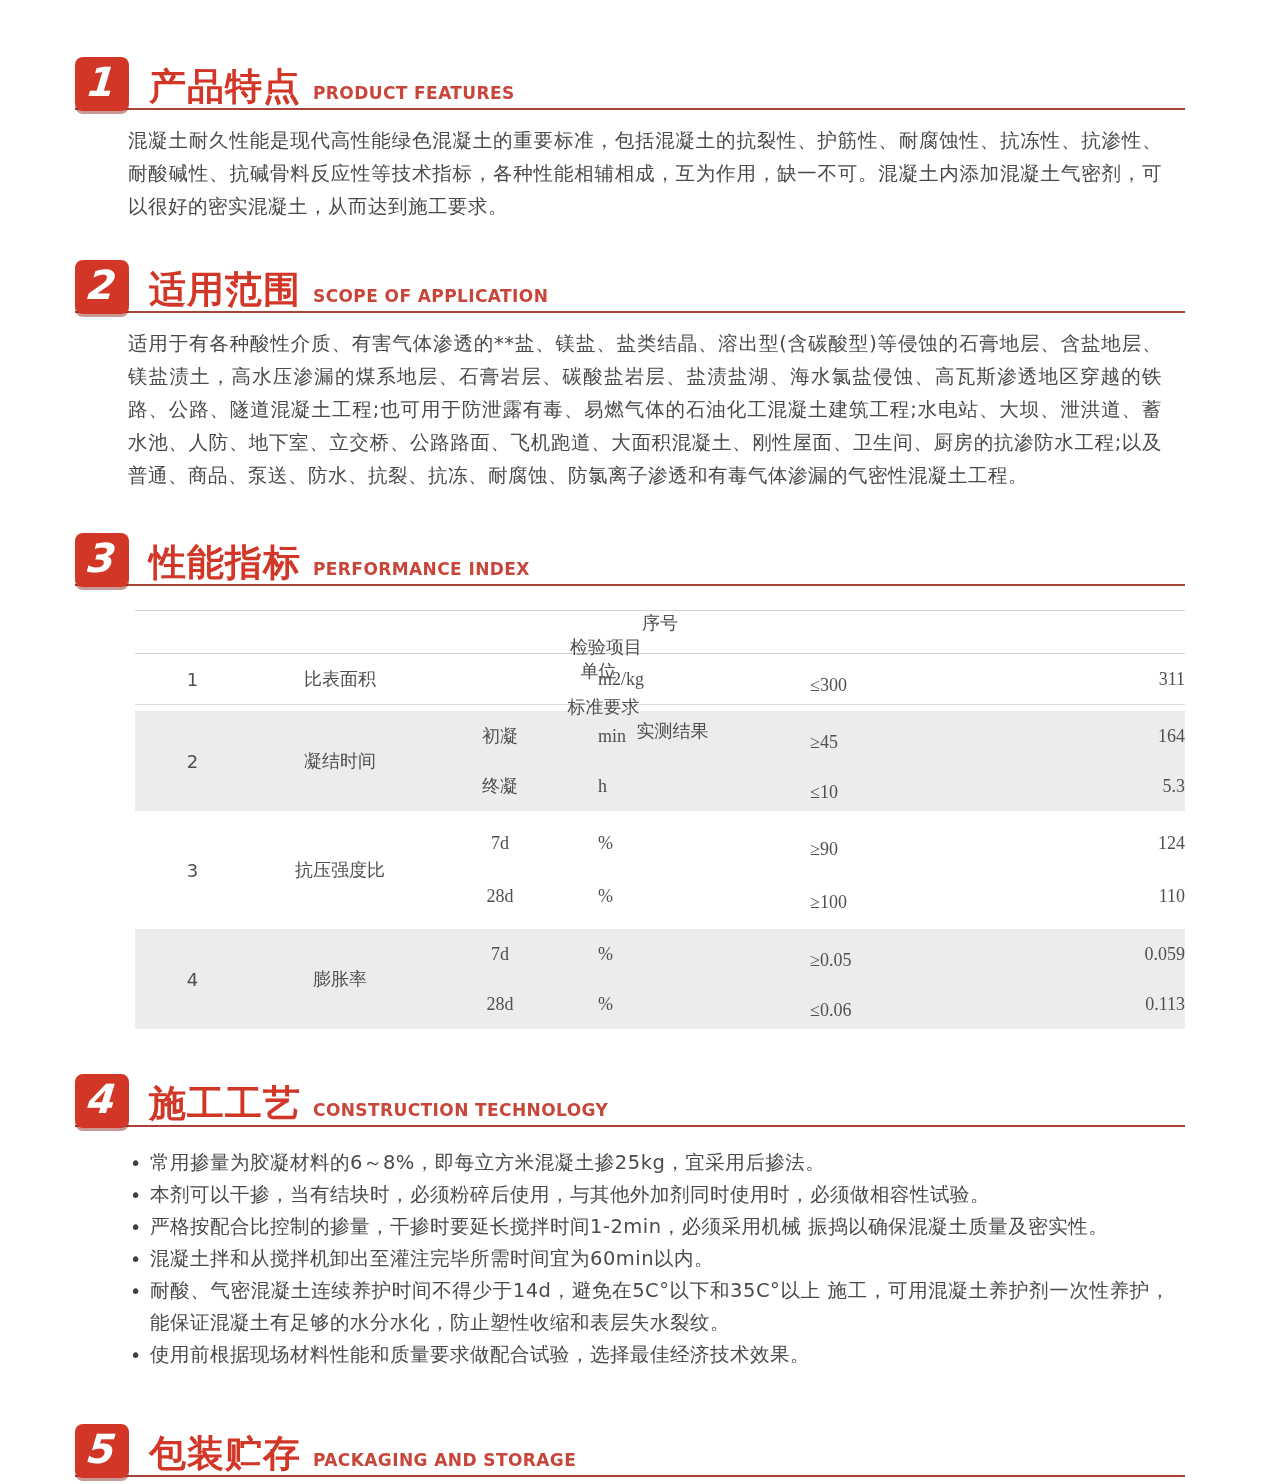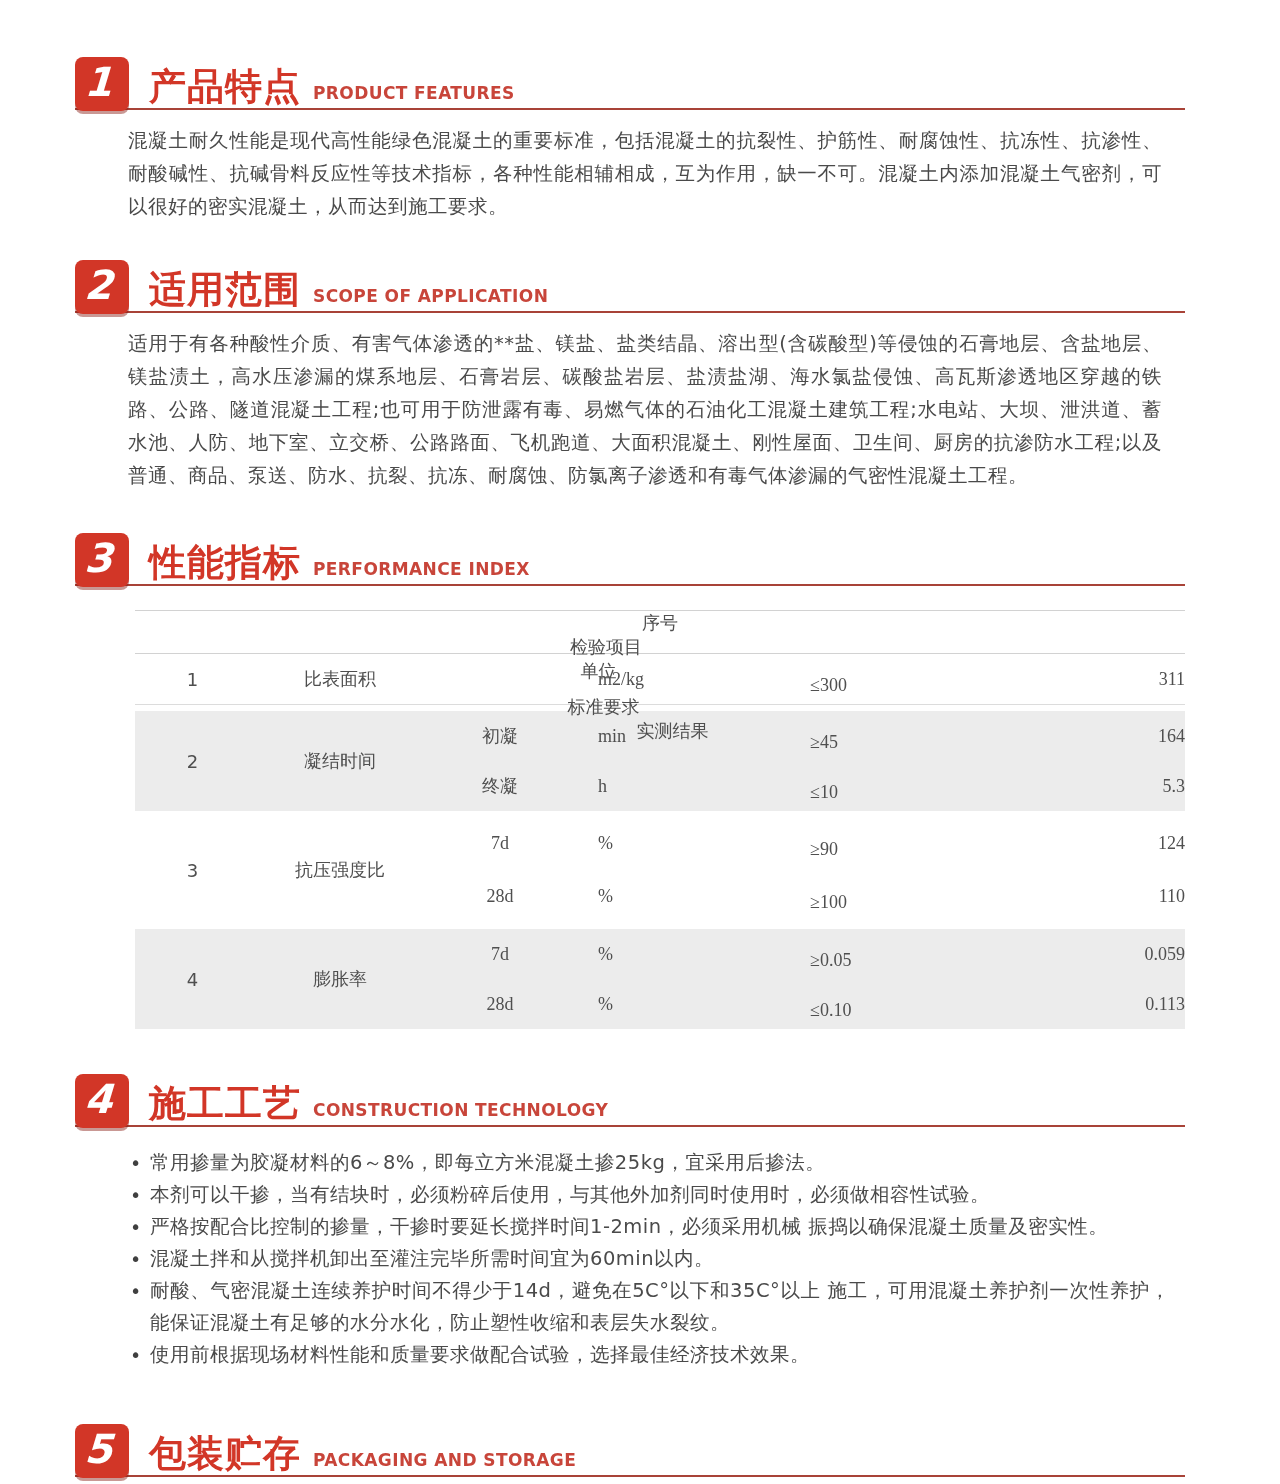--- a/index.html
+++ b/index.html
@@ -219,21 +219,21 @@
       <div class="t-subrows">
         <div class="t-subrow">
           <div class="c3">7d</div>
           <div class="c4">%</div>
           <div class="c5">≥0.05</div>
           <div class="c6">0.059</div>
         </div>
         <div class="t-subrow">
           <div class="c3">28d</div>
           <div class="c4">%</div>
-          <div class="c5">≤0.10</div>
+          <div class="c5">≤0.06</div>
           <div class="c6">0.113</div>
         </div>
       </div>
     </div>
   </div>
 
   <div class="sp-s4"></div>
 
   <div class="sec-header">
     <div class="badge">

